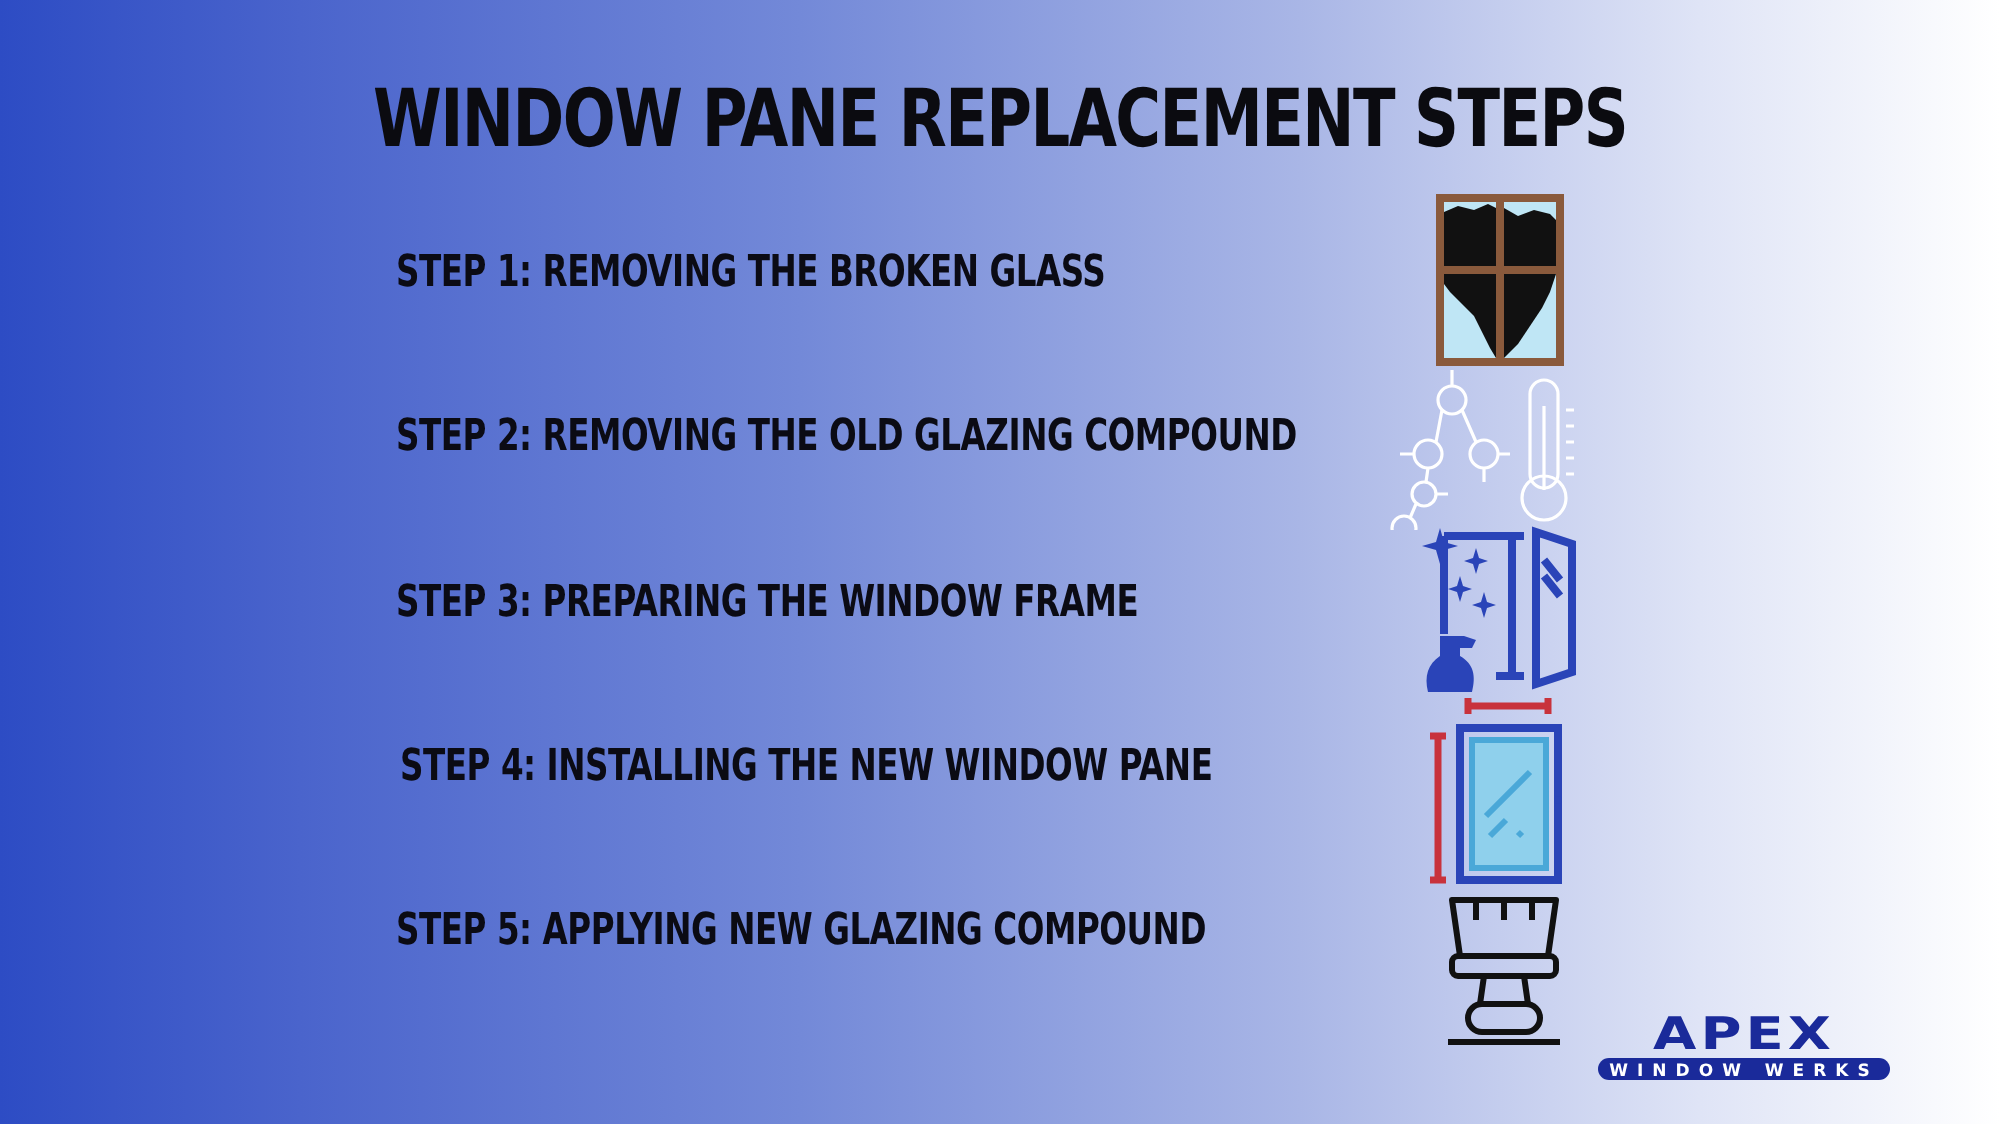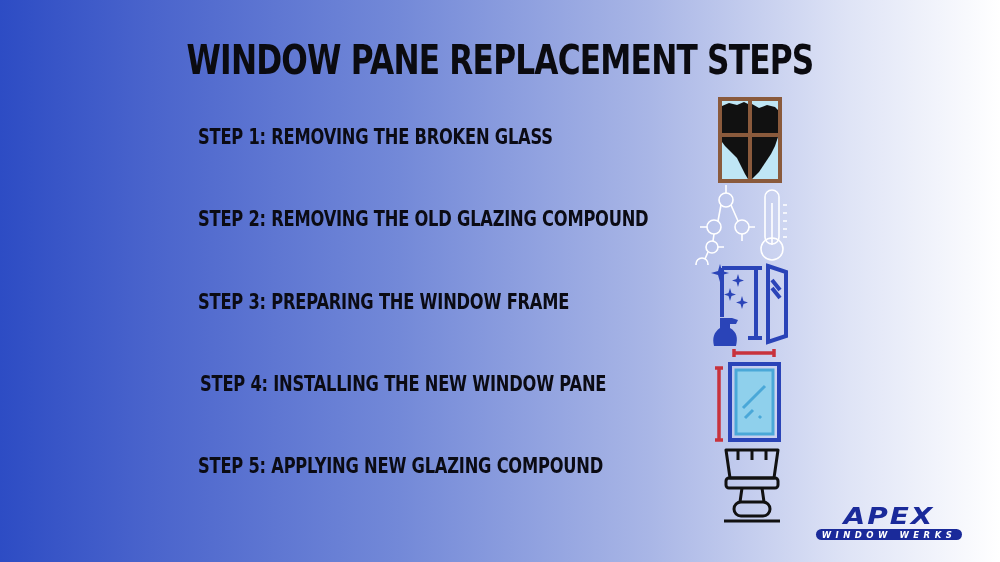--- a/index.html
+++ b/index.html
@@ -13,21 +13,21 @@
     font-family: "DejaVu Sans", sans-serif; font-weight: bold; font-size: 40px;
     letter-spacing: -1px; color: #0b0b10; transform: scaleX(0.78); transform-origin: center;
     line-height: 56px;
   }
   .step {
     position: absolute; left: 198px; font-family: "DejaVu Sans", sans-serif; font-weight: bold;
     font-size: 22px; color: #0b0b14; transform: scaleX(0.74); transform-origin: left center;
     white-space: nowrap; line-height: 30px; letter-spacing: -0.3px;
   }
   .icon { position: absolute; }
-  .logo { position: absolute; left: 814px; top: 502px; width: 150px; height: 40px; font-style: italic; }
+  .logo { position: absolute; left: 797px; top: 502px; width: 150px; height: 40px; }
 </style>
 </head>
 <body>
 
 <div class="title">WINDOW PANE REPLACEMENT STEPS</div>
 
 <div class="step" style="top:122px">STEP 1: REMOVING THE BROKEN GLASS</div>
 <div class="step" style="top:204px">STEP 2: REMOVING THE OLD GLAZING COMPOUND</div>
 <div class="step" style="top:287px">STEP 3: PREPARING THE WINDOW FRAME</div>
 <div class="step" style="top:369px;left:200px">STEP 4: INSTALLING THE NEW WINDOW PANE</div>

